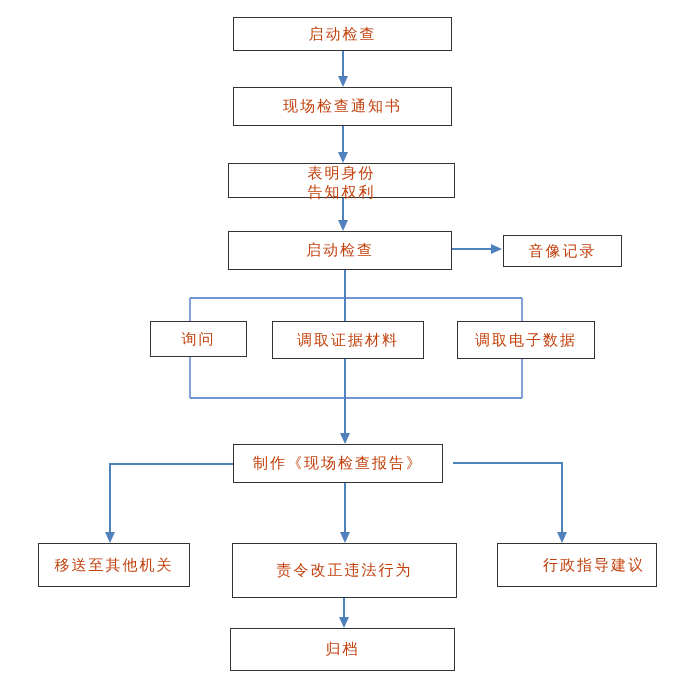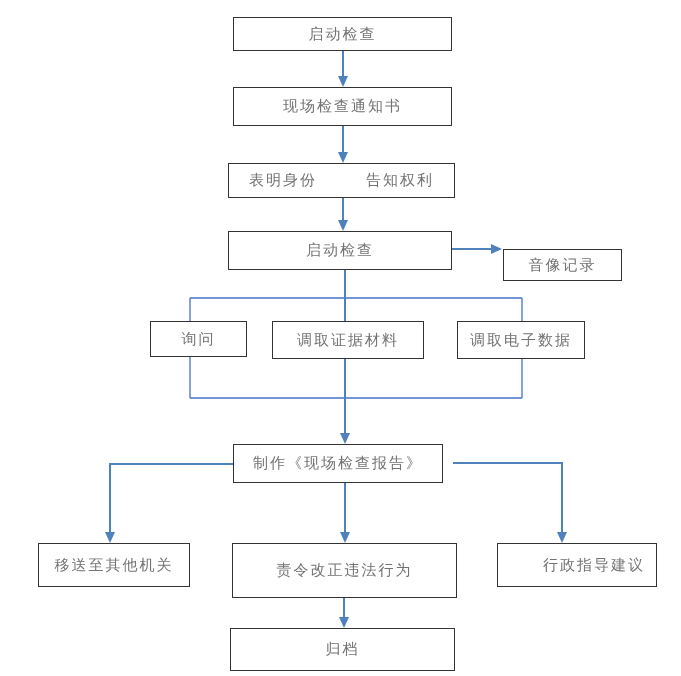--- a/index.html
+++ b/index.html
@@ -14,24 +14,24 @@
   .node{
     position:absolute;
     box-sizing:border-box;
     background:#ffffff;
     border:1px solid #333333;
     display:flex;
     align-items:center;
     justify-content:center;
     font-size:15px;
     letter-spacing:2px;
-    color:#737373;
+    color:#c2410c;
     white-space:nowrap;
   }
-  .node.split{justify-content:space-between;padding:0 20px;}
+  .node.split{justify-content:space-between;padding:0 20px;flex-direction:column;}
   .node span{display:inline-block;}
 </style>
 </head>
 <body>
 
 <div class="canvas">
   <svg class="connector-layer" xmlns="http://www.w3.org/2000/svg" viewBox="0 0 681 676">
       <polyline points="190,298 522,298" fill="none" stroke="#4472c4" stroke-width="1.3"></polyline>
       <polyline points="190,298 190,398" fill="none" stroke="#4472c4" stroke-width="1.3"></polyline>
       <polyline points="522,298 522,398" fill="none" stroke="#4472c4" stroke-width="1.3"></polyline>
@@ -62,30 +62,30 @@
       <div class="node" style="left: 233px; top: 87px; width: 219px; height: 39px;">
         <span>现场检查通知书</span>
       </div>
       <div class="node split" style="left: 228px; top: 163px; width: 227px; height: 35px;">
         <span>表明身份</span>
         <span>告知权利</span>
       </div>
       <div class="node" style="left: 228px; top: 231px; width: 224px; height: 39px;">
         <span>启动检查</span>
       </div>
-      <div class="node" style="left: 503px; top: 249px; width: 119px; height: 32px;">
+      <div class="node" style="left: 503px; top: 235px; width: 119px; height: 32px;">
         <span>音像记录</span>
       </div>
       <div class="node" style="left: 150px; top: 321px; width: 97px; height: 36px;">
         <span>询问</span>
       </div>
       <div class="node" style="left: 272px; top: 321px; width: 152px; height: 38px;">
         <span>调取证据材料</span>
       </div>
-      <div class="node" style="left: 457px; top: 321px; width: 128px; height: 38px;">
+      <div class="node" style="left: 457px; top: 321px; width: 138px; height: 38px;">
         <span>调取电子数据</span>
       </div>
       <div class="node" style="left: 233px; top: 444px; width: 210px; height: 39px; text-align: center;">
         <span>制作《现场检查报告》</span>
       </div>
       <div class="node" style="left: 38px; top: 543px; width: 152px; height: 44px;">
         <span>移送至其他机关</span>
       </div>
       <div class="node" style="left: 232px; top: 543px; width: 225px; height: 55px;">
         <span>责令改正违法行为</span>

